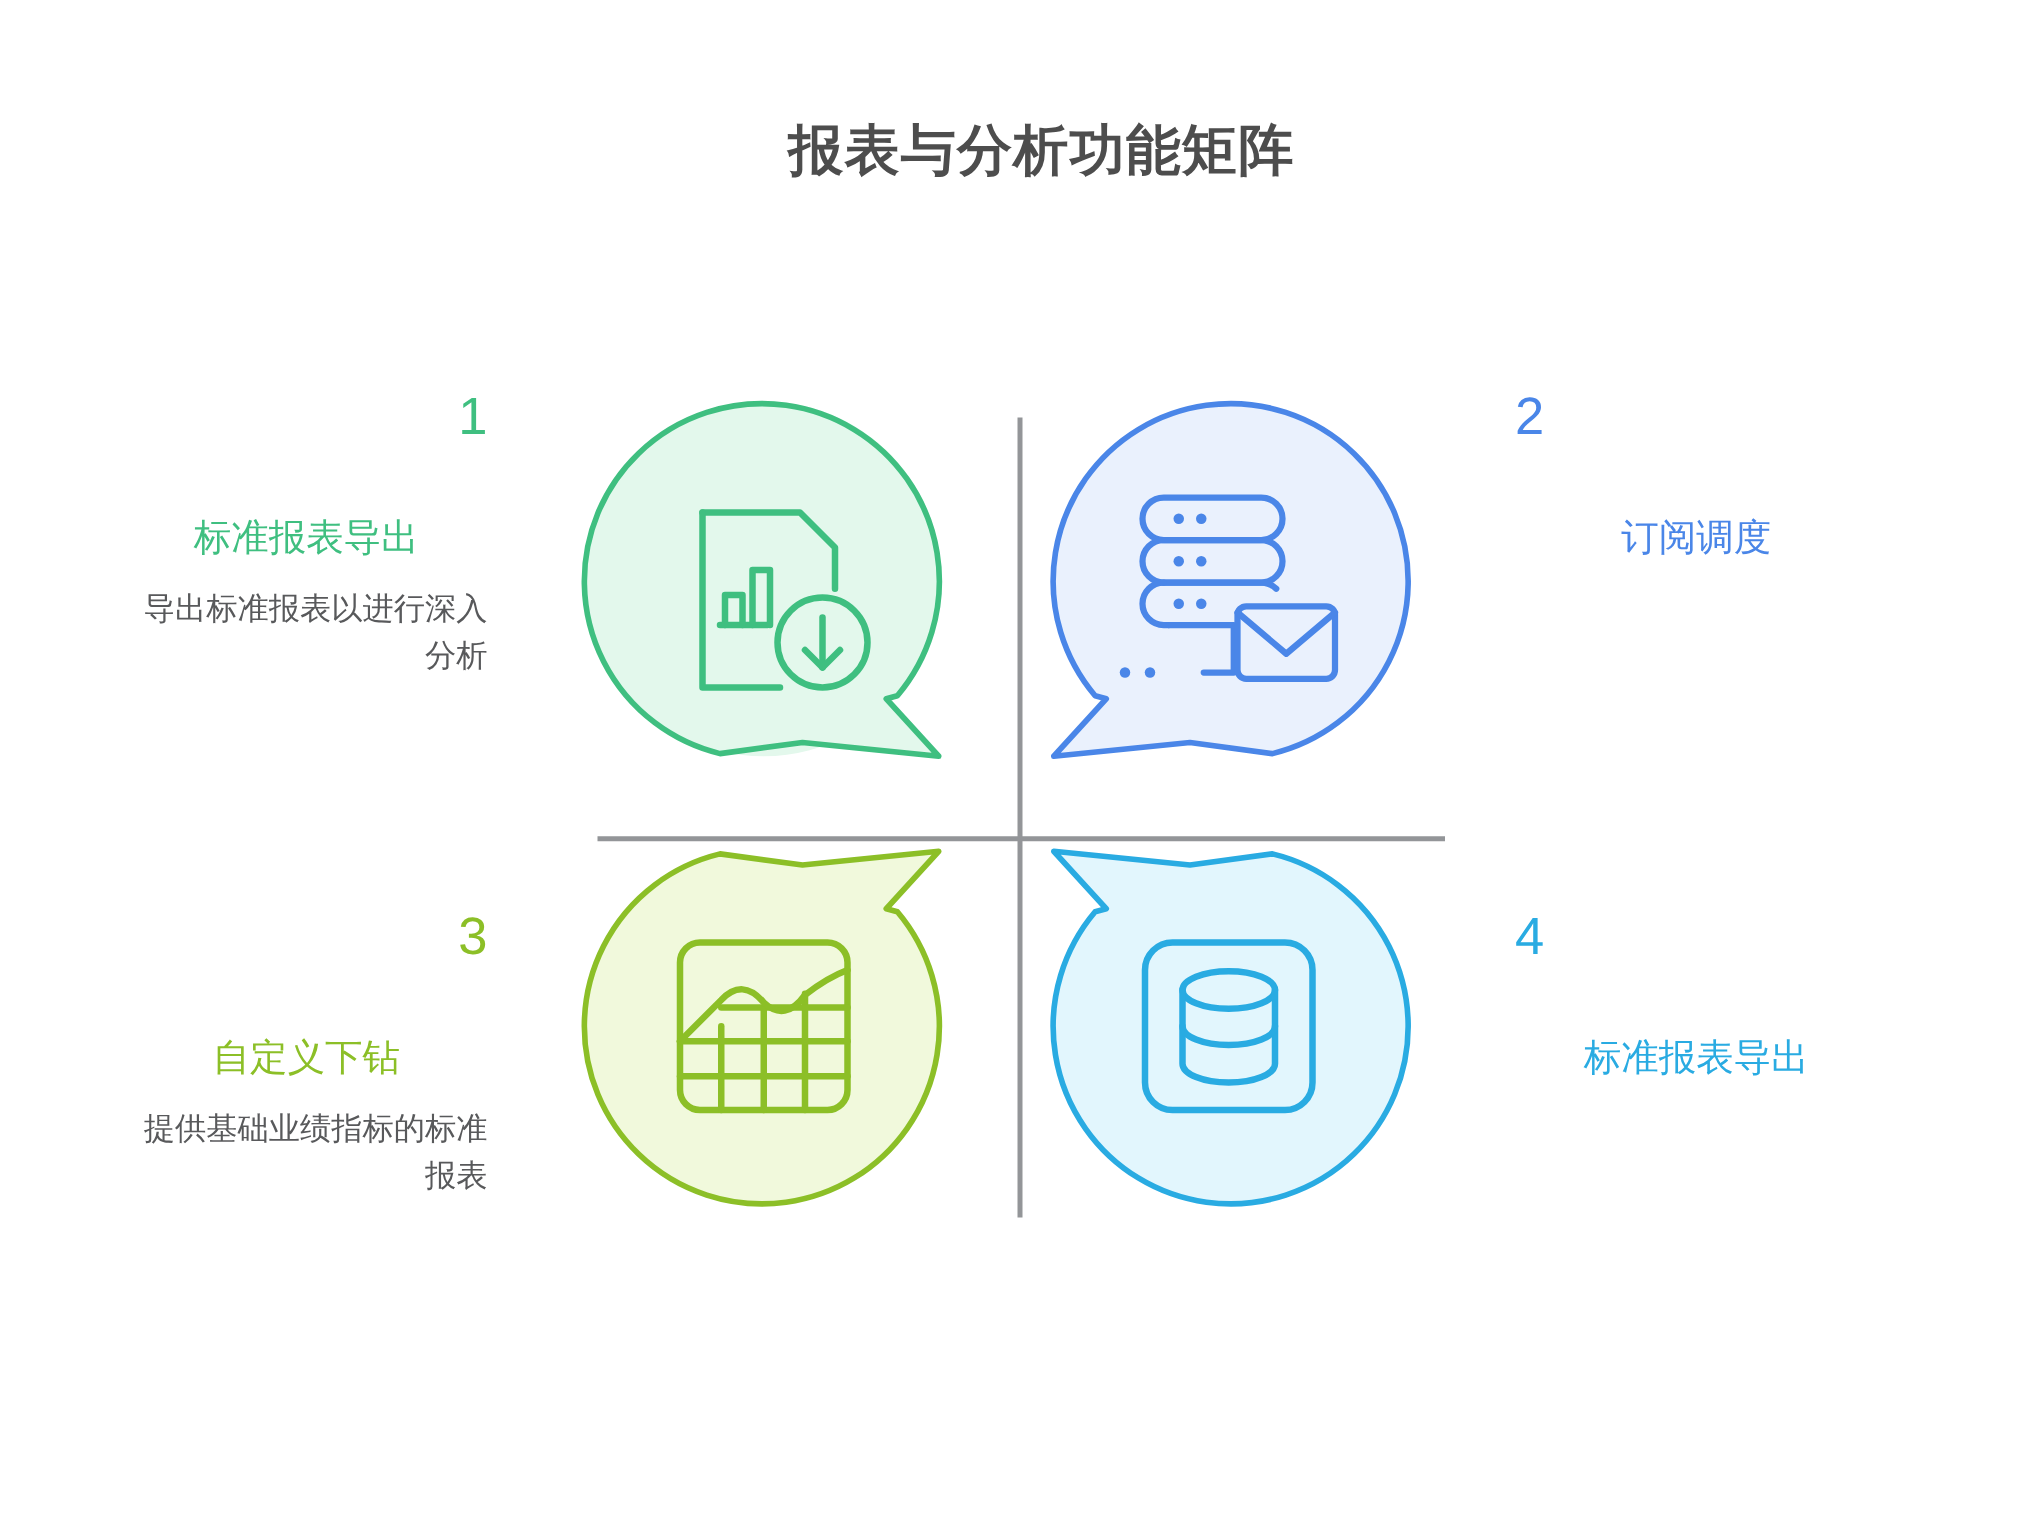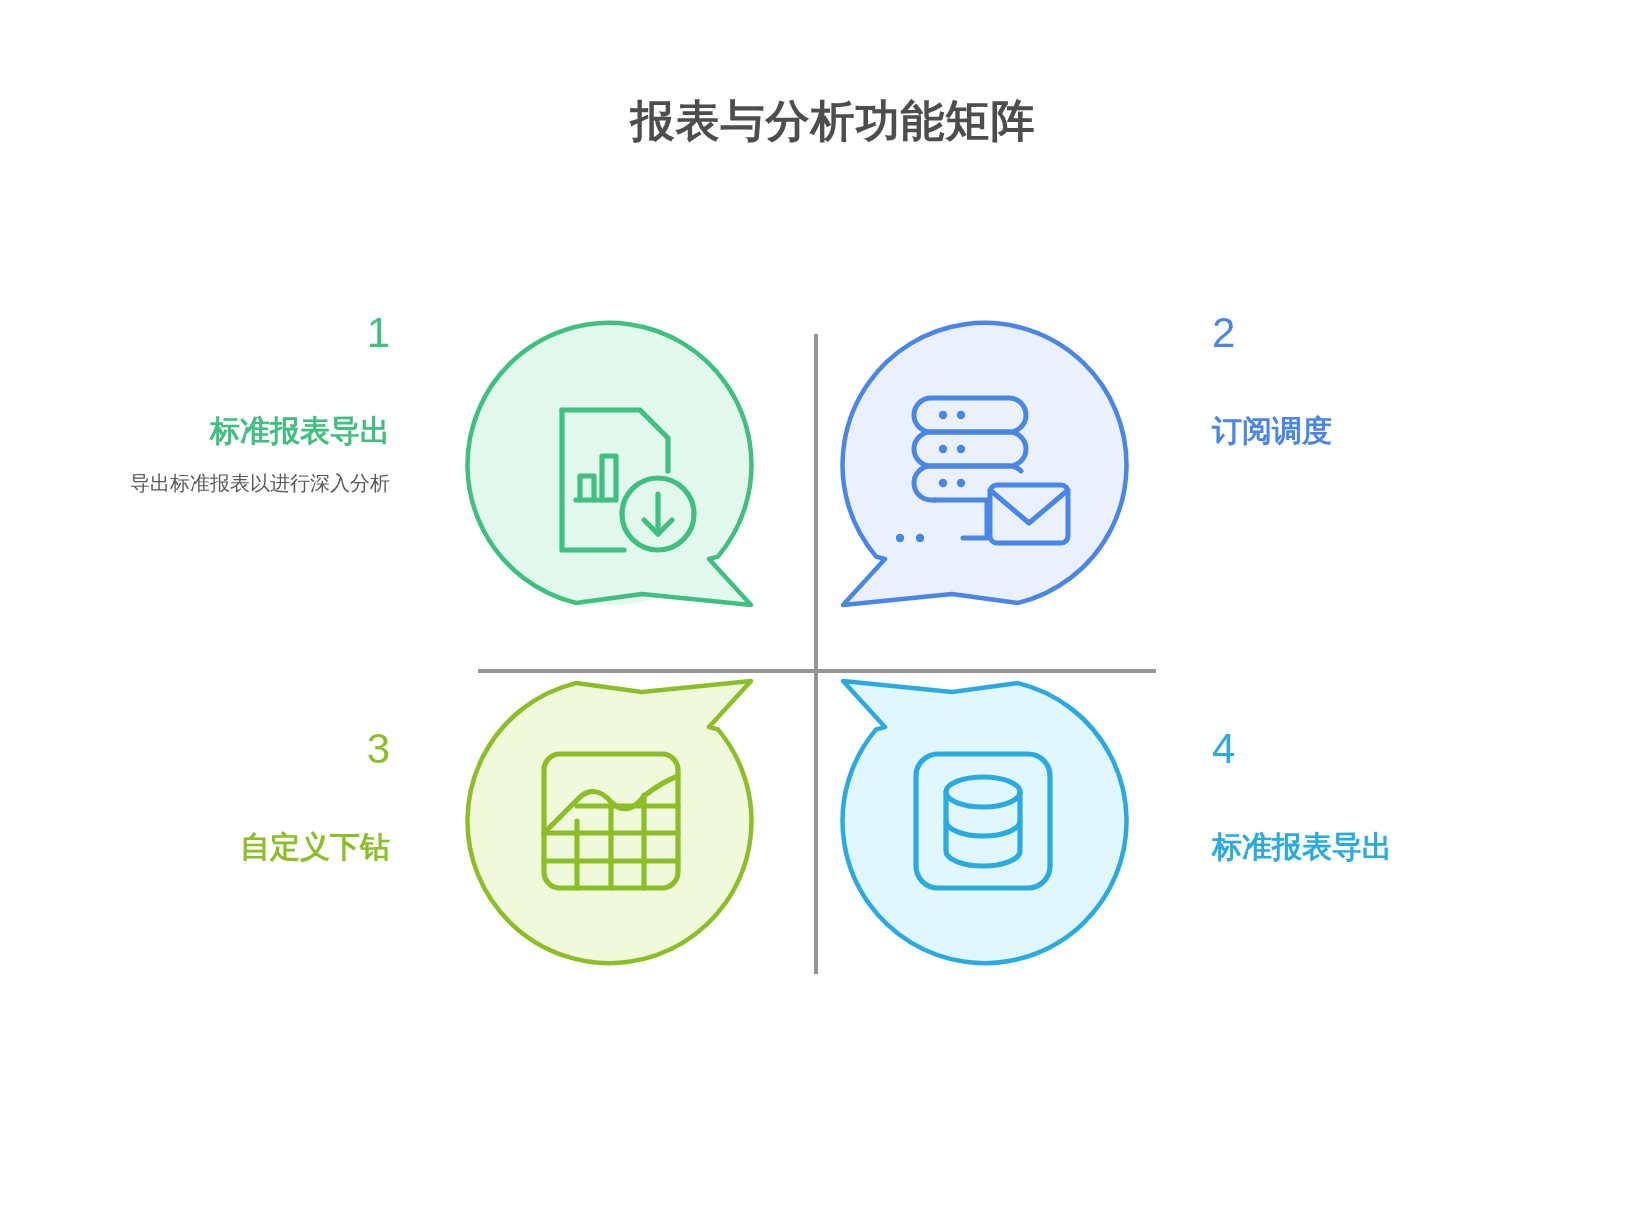--- a/index.html
+++ b/index.html
@@ -74,26 +74,27 @@
     width: 290px;
   }
   .quad-text .num {
     font-size: 42px;
     font-weight: 400;
     line-height: 1;
     margin-bottom: 58px;
   }
   .quad-text .heading {
     font-size: 30px;
-    font-weight: 700;
+    font-weight: 400;
     line-height: 1.25;
     margin-bottom: 18px;
+    text-align: center;
   }
   .quad-text .desc {
-    font-size: 20px;
+    font-size: 25px;
     line-height: 1.52;
     color: #58595b;
     font-weight: 400;
   }
 
   .align-right { text-align: right; }
   .align-left  { text-align: left; }
 
   #text-1 { left: 100px;  top: 312px; }
   #text-2 { left: 1212px; top: 312px; }
@@ -205,20 +206,21 @@
         <path d="M111 128 h101"></path>
 
         <path d="M78 155 L111 122 Q128 104 145 124 Q162 140 178 118 Q196 104 212 98"></path>
       </g>
     </svg>
   </div>
 
   <div class="quad-text align-right" id="text-3">
     <div class="num" style="color:#8CBF27">3</div>
     <div class="heading" style="color:#8CBF27">自定义下钻</div>
+    <div class="desc">提供基础业绩指标的标准报表</div>
   </div>
 
   <div class="bubble" id="bubble-4">
     <svg viewBox="0 0 290 290" xmlns="http://www.w3.org/2000/svg">
       <g>
         <path d="M38.1 51.4
                  A142 142 0 1 0 180 5.1
                  L114 14
                  L5 3
                  L47 49 Z" fill="#E2F6FD" stroke="#29ABE2" stroke-width="4.5" stroke-linejoin="round" stroke-linecap="round"></path>

